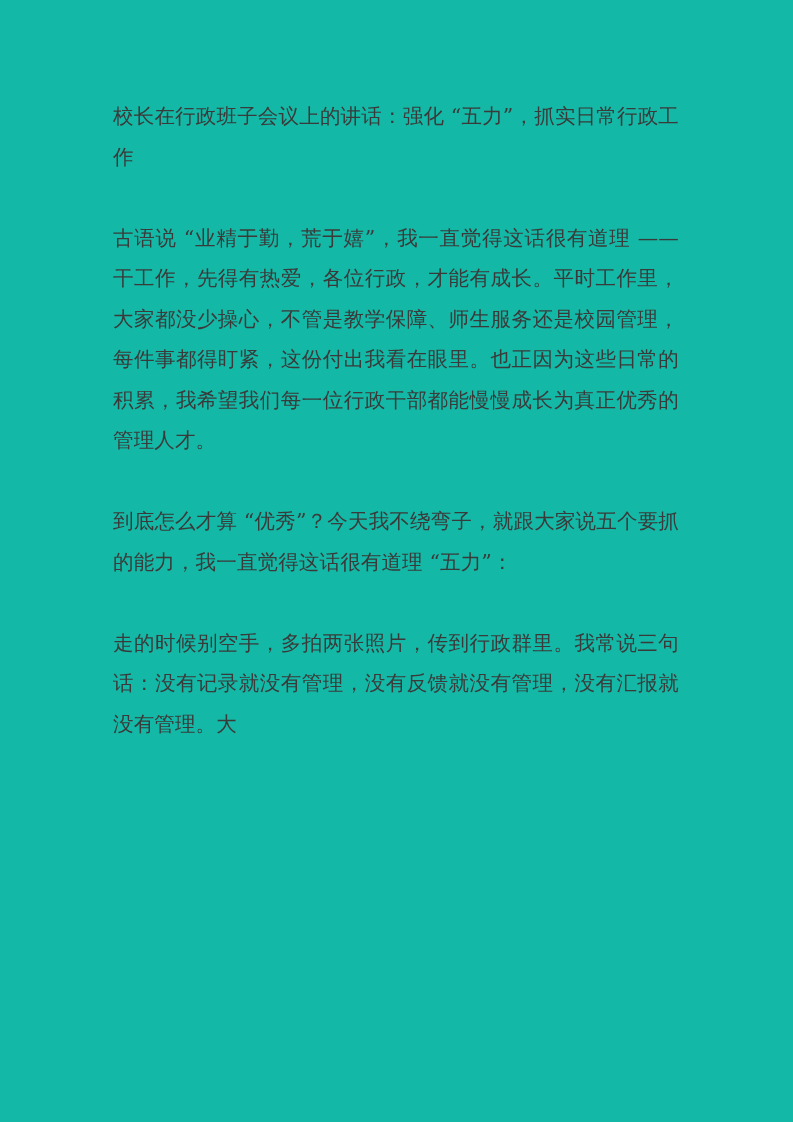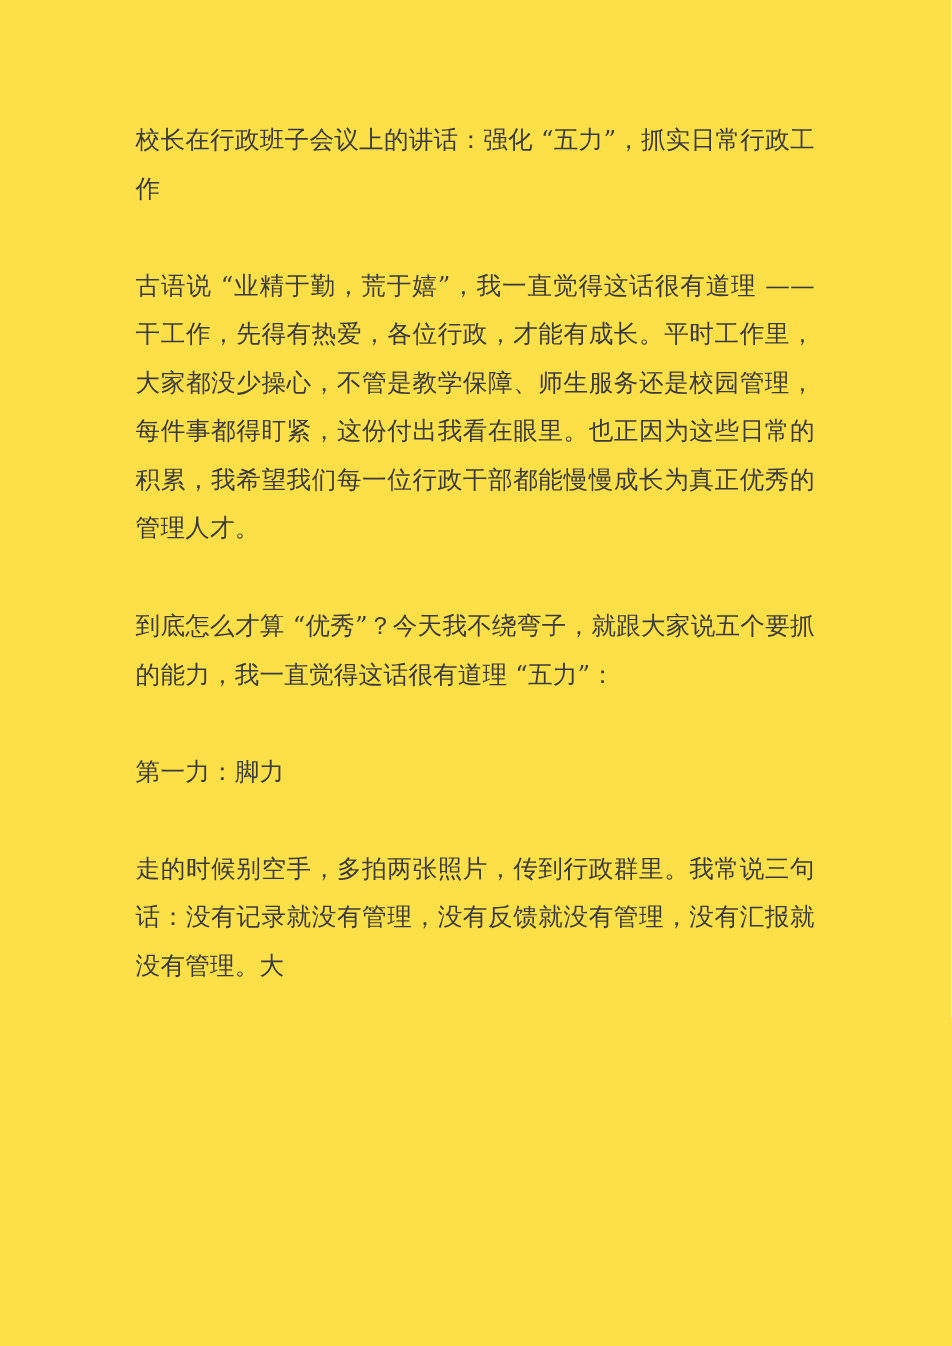--- a/index.html
+++ b/index.html
@@ -6,21 +6,21 @@
   html, body {
     margin: 0;
     padding: 0;
     background: #ffffff;
   }
 
   .page {
     position: relative;
     width: 793px;
     height: 1122px;
-    background: #fde047;
+    background: #14b8a6;
     overflow: hidden;
     box-sizing: border-box;
   }
 
   .content-column {
     position: absolute;
     left: 113px;
     top: 96px;
     width: 566px;
   }
@@ -67,20 +67,19 @@
 
   <div class="content-column">
 
     <p class="doc-block doc-title">校长在行政班子会议上的讲话：强化 “五力”，抓实日常行政工作</p>
 
 
     <p class="doc-block doc-para">古语说 “业精于勤，荒于嬉”，我一直觉得这话很有道理 —— 干工作，先得有热爱，各位行政，才能有成长。平时工作里，大家都没少操心，不管是教学保障、师生服务还是校园管理，每件事都得盯紧，这份付出我看在眼里。也正因为这些日常的积累，我希望我们每一位行政干部都能慢慢成长为真正优秀的管理人才。</p>
 
     <p class="doc-block doc-para">到底怎么才算 “优秀”？今天我不绕弯子，就跟大家说五个要抓的能力，我一直觉得这话很有道理 “五力”：</p>
 
-    <p class="doc-block doc-heading">第一力：脚力</p>
 
 
     <p class="doc-block doc-para doc-para-last">走的时候别空手，多拍两张照片，传到行政群里。我常说三句话：没有记录就没有管理，没有反馈就没有管理，没有汇报就没有管理。大</p>
 
   </div>
 
 </div>
 
 </body></html>

